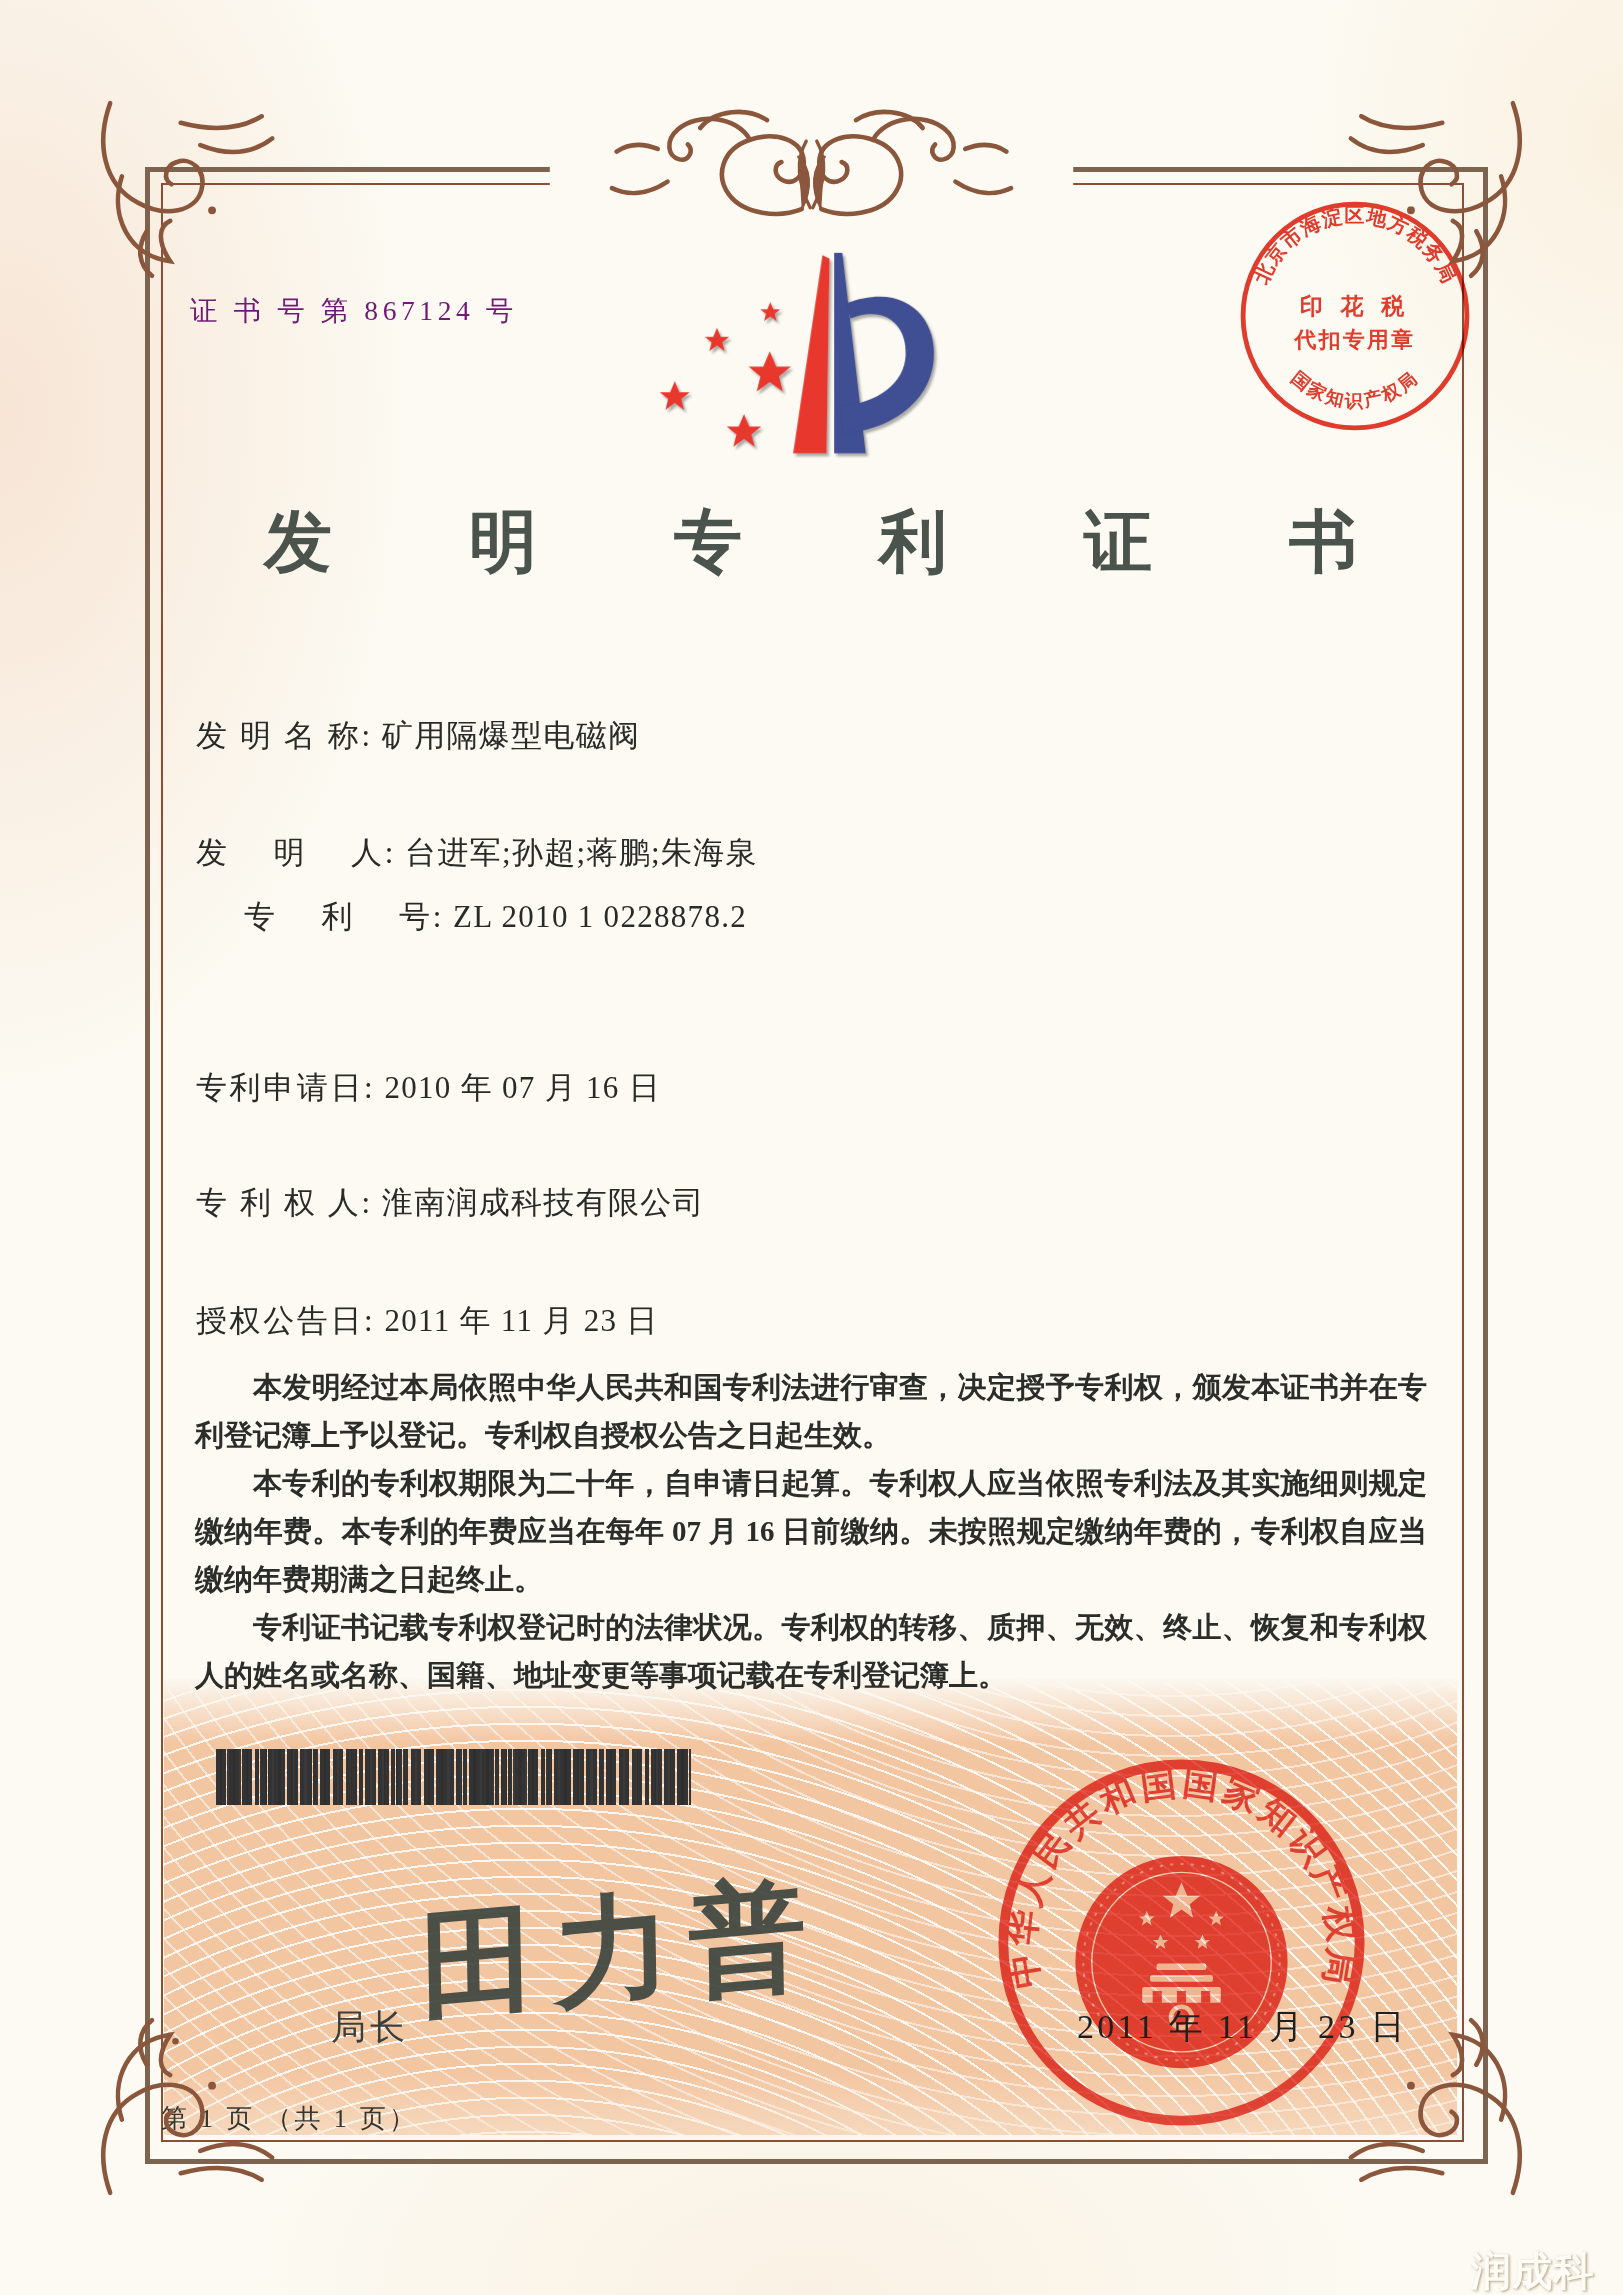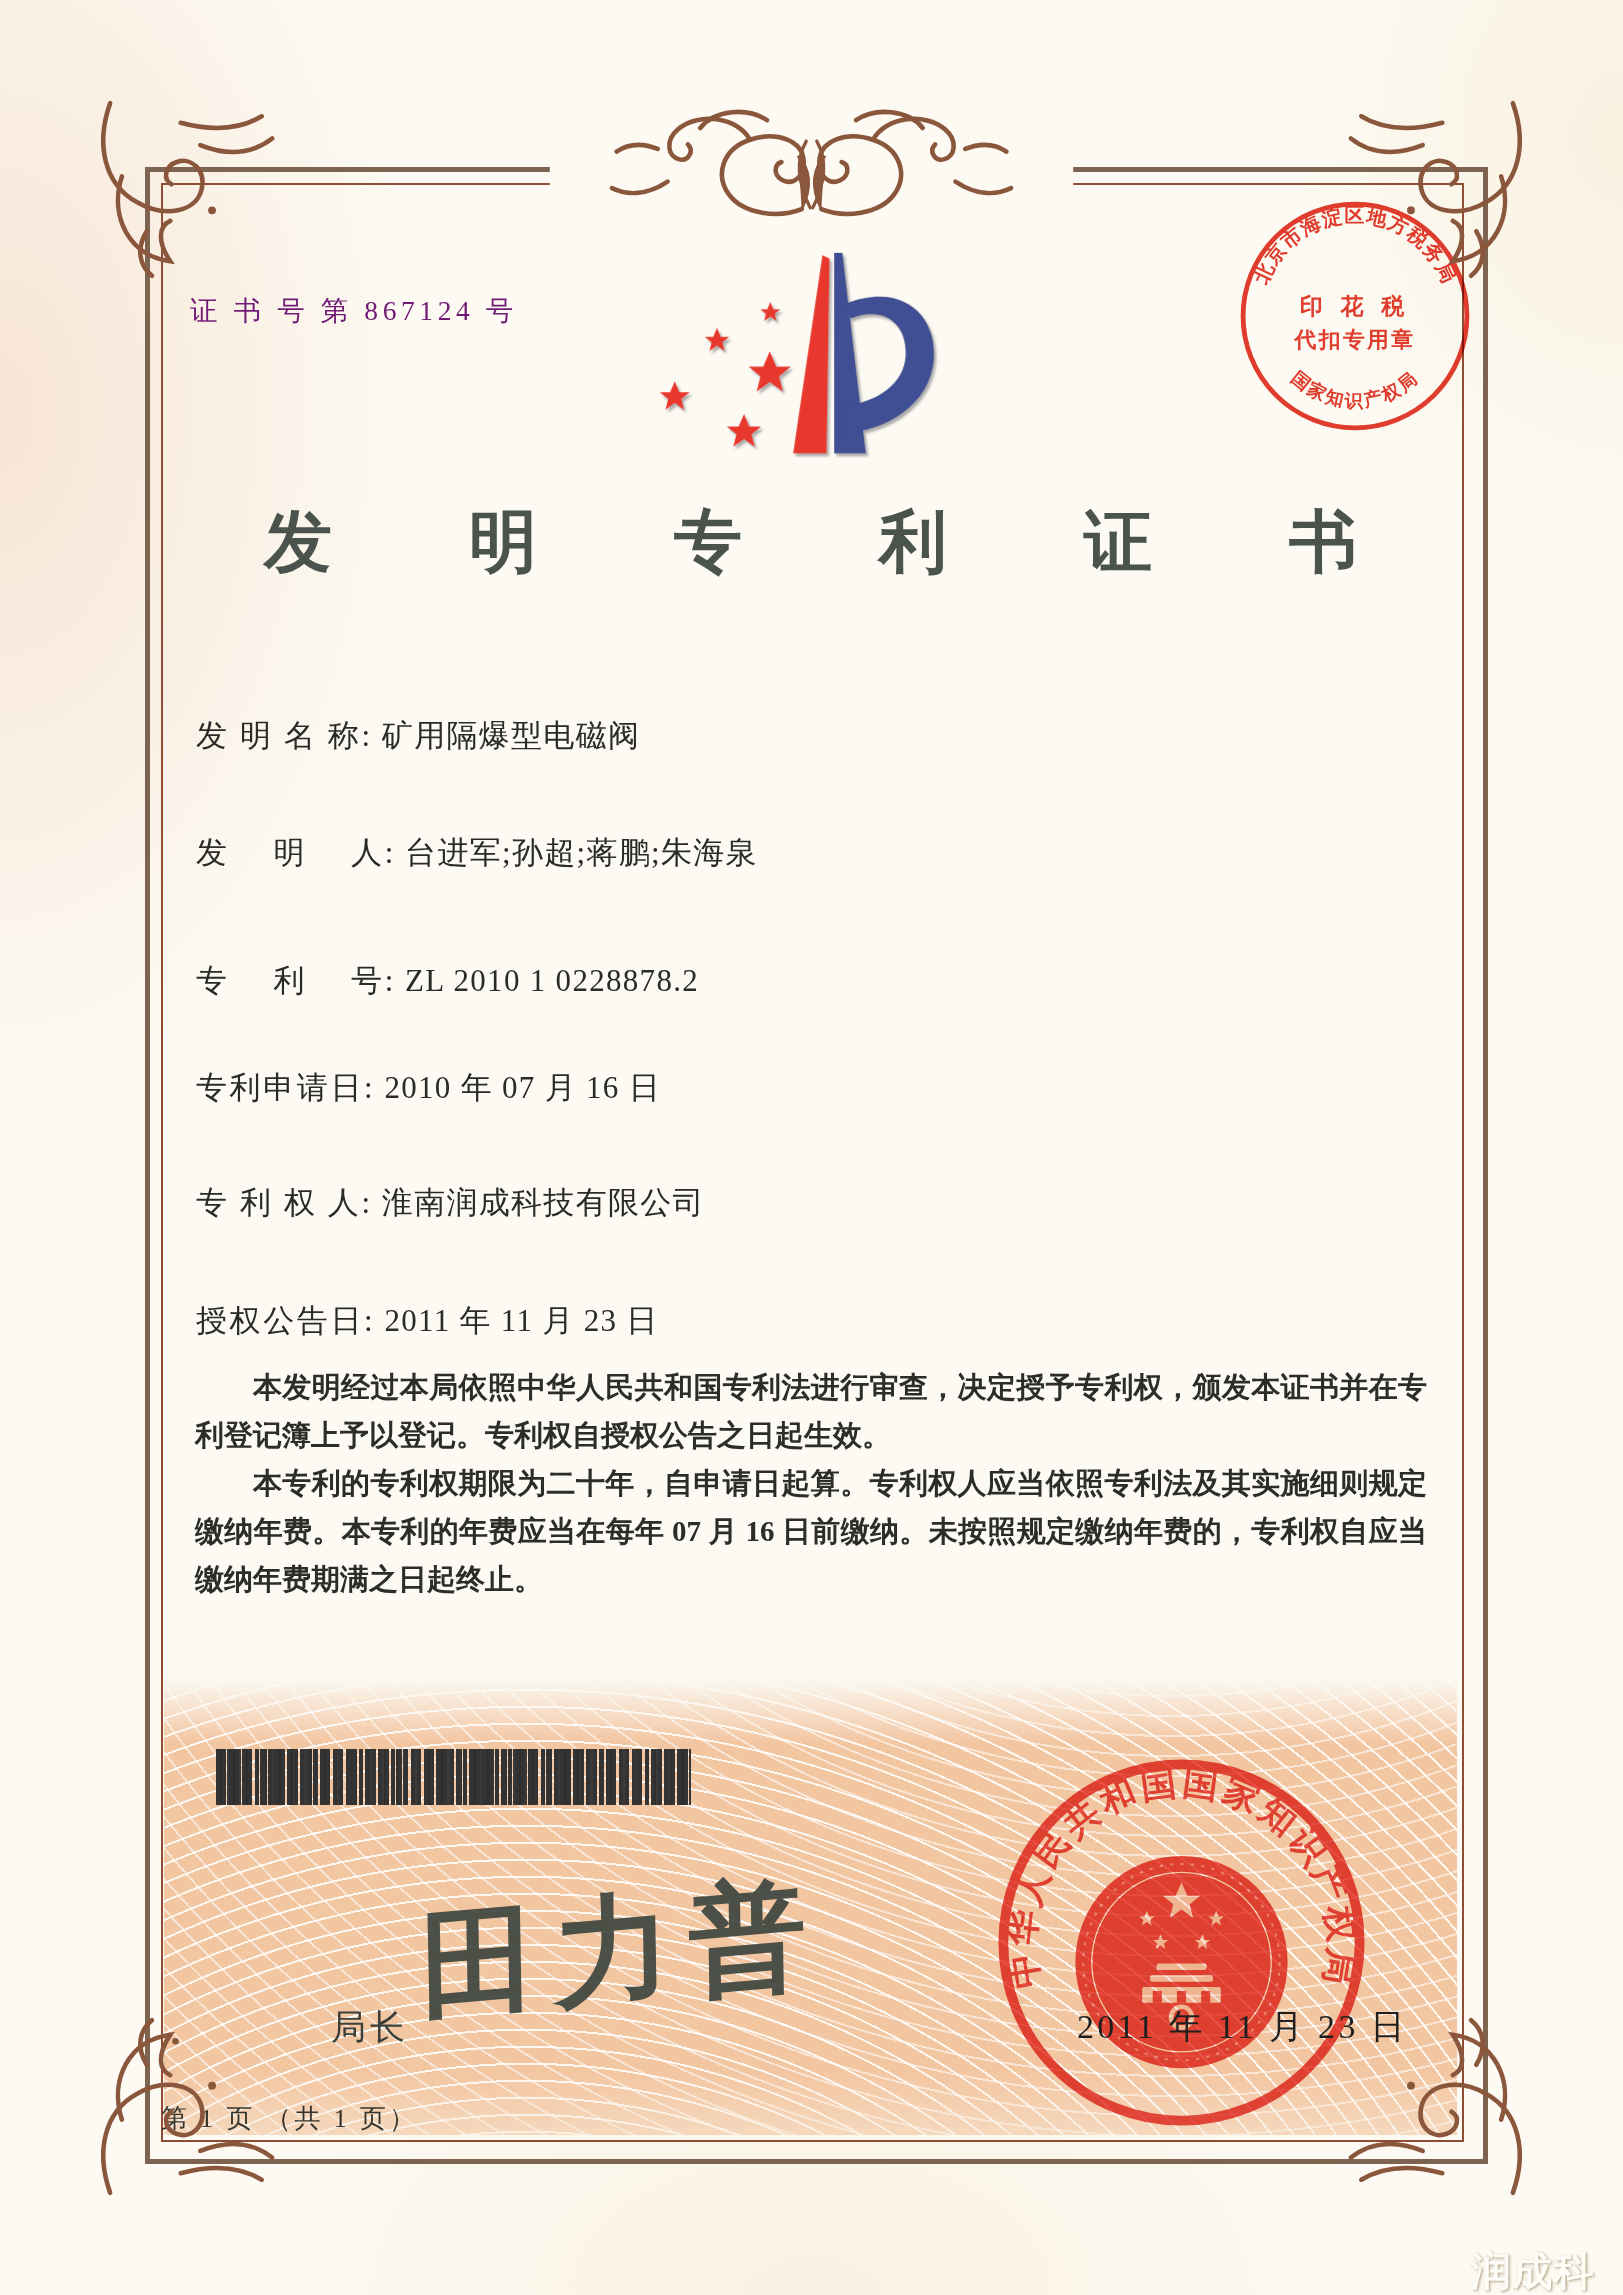--- a/index.html
+++ b/index.html
@@ -29,21 +29,21 @@
   .cert-number{left:190px;top:293px;font-size:27.5px;letter-spacing:4.6px;color:#701a75;}
   .logo{left:648px;top:247px;width:295px;height:211px;}
   .tax-stamp{left:1234px;top:195px;width:242px;height:242px;opacity:.96;mix-blend-mode:multiply;}
   .title{left:161px;top:497px;width:1299px;text-align:center;font-size:68px;font-weight:bold;
          letter-spacing:60px;text-indent:60px;color:#4a544d;}
   
   .field{left:196px;font-size:31px;color:#26282
 5;letter-spacing:1.3px;color:#292b28;white-space:nowrap;}
   .field .lbl{letter-spacing:2.6px;}
   .field .val{margin-left:9.2px;}
-  .f0{top:715px;} .f1{top:832px;} .f2{top:960px;} .f3{top:1067px;} .f4{top:1182px;} .f5{top:1300px;}
+  .f0{top:715px;} .f1{top:832px;} .f2{top:896px;margin-left:48px;} .f3{top:1067px;} .f4{top:1182px;} .f5{top:1300px;}
   
   .body-text{left:195px;top:1363px;width:1232px;font-size:29px;line-height:48px;
              text-align:justify;color:#2b2d2a;font-weight:bold;}
   .body-text p{margin:0;text-indent:58px;}
   
   .barcode{left:216px;top:1749px;width:475px;height:56px;
     background-image:
       repeating-linear-gradient(90deg,#333 0 3.9px, transparent 3.9px 6.5px),
       repeating-linear-gradient(90deg,#3a3a3a 0 2.6px, transparent 2.6px 11px),
       repeating-linear-gradient(90deg,#2e2e2e 0 5.9px, transparent 5.9px 15px);
@@ -181,20 +181,21 @@
 <div class="abs field f4">
   <span class="lbl">专 利 权 人:</span><span class="val">淮南润成科技有限公司</span>
 </div>
 <div class="abs field f5">
   <span class="lbl">授权公告日:</span><span class="val">2011 年 11 月 23 日</span>
 </div>
 
 <div class="abs body-text">
   <p>本发明经过本局依照中华人民共和国专利法进行审查，决定授予专利权，颁发本证书并在专利登记簿上予以登记。专利权自授权公告之日起生效。</p>
   <p>本专利的专利权期限为二十年，自申请日起算。专利权人应当依照专利法及其实施细则规定缴纳年费。本专利的年费应当在每年 07 月 16 日前缴纳。未按照规定缴纳年费的，专利权自应当缴纳年费期满之日起终止。</p>
+  <p>专利证书记载专利权登记时的法律状况。专利权的转移、质押、无效、终止、恢复和专利权人的姓名或名称、国籍、地址变更等事项记载在专利登记簿上。</p>
 </div>
 
 <div class="abs barcode"></div>
 
 <div class="abs sig-label">局长</div>
 <div class="abs sig-name">田力普</div>
 
 <svg class="abs seal" viewBox="0 0 600 600">
   <defs>
     <path id="st2" d="M0,-20 L5.88,-6.18 L19.02,-6.18 L8.4,2.36 L11.76,16.18 L0,7.64 L-11.76,16.18 L-8.4,2.36 L-19.02,-6.18 L-5.88,-6.18 Z"></path>

